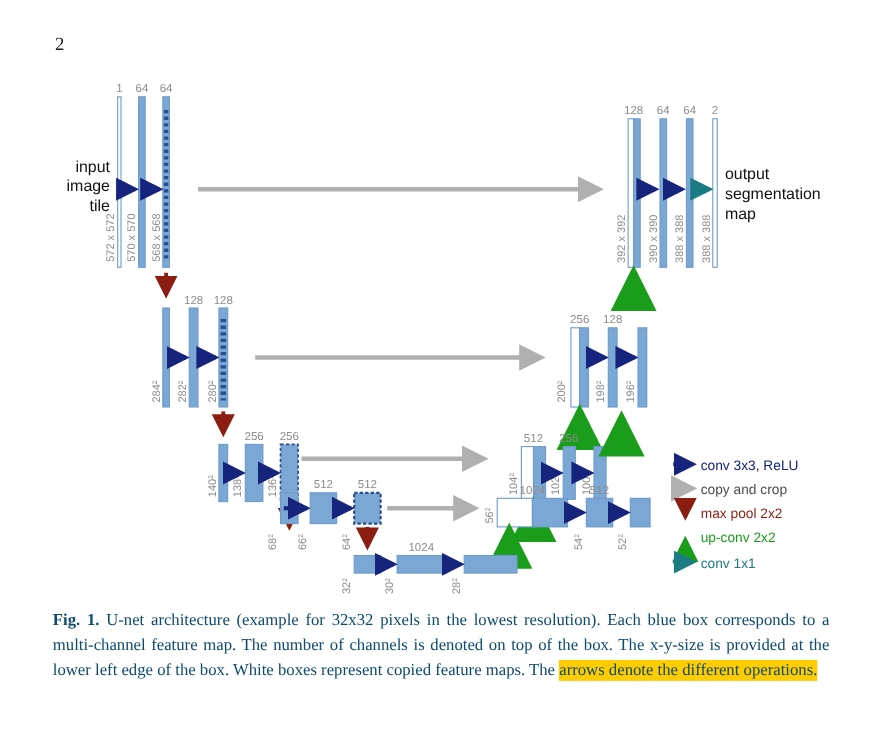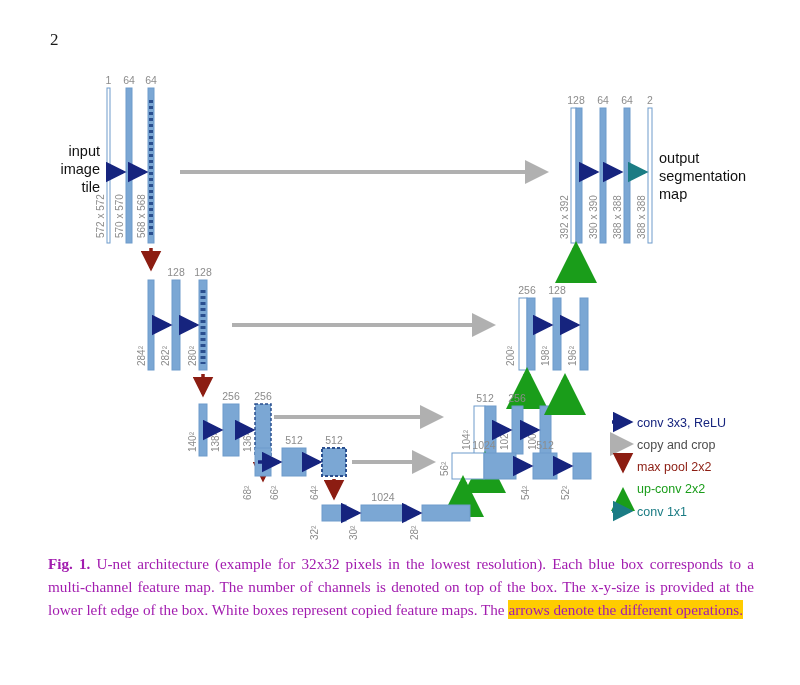--- a/index.html
+++ b/index.html
@@ -53,21 +53,21 @@
     font-size: 12.5px;
   }
   #caption {
     position: absolute;
     left: 48px;
     top: 552px;
     width: 706px;
     font-family: "Liberation Serif", serif;
     font-size: 15.2px;
     line-height: 1.52;
-    color: #a21caf;
+    color: #0c4a6e;
     text-align: justify;
   }
   #caption b { font-weight: bold; }
   .hl {
     background: #ffcc00;
     padding: 1px 0;
   }
 </style>
 </head>
 <body>

